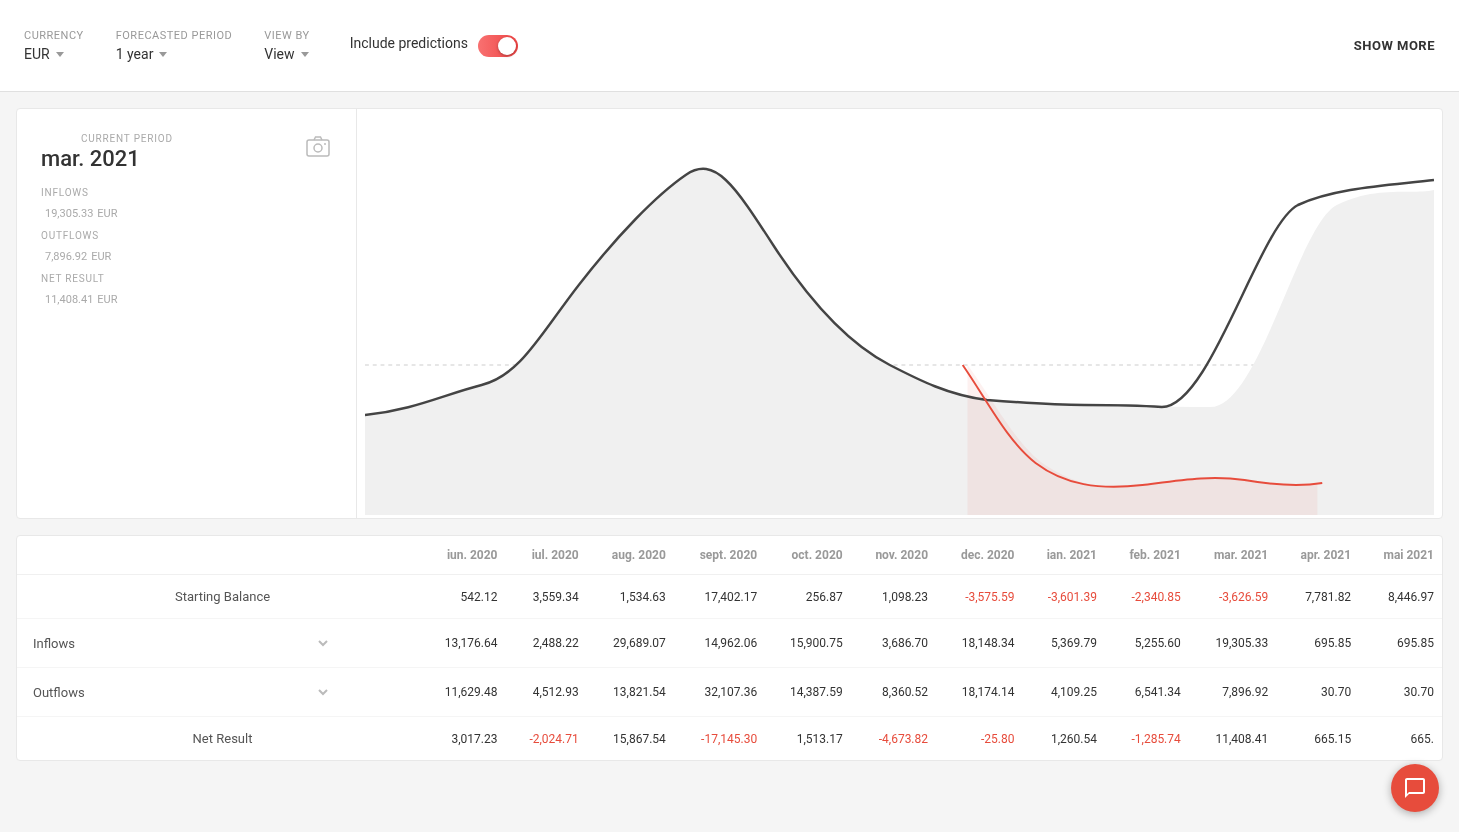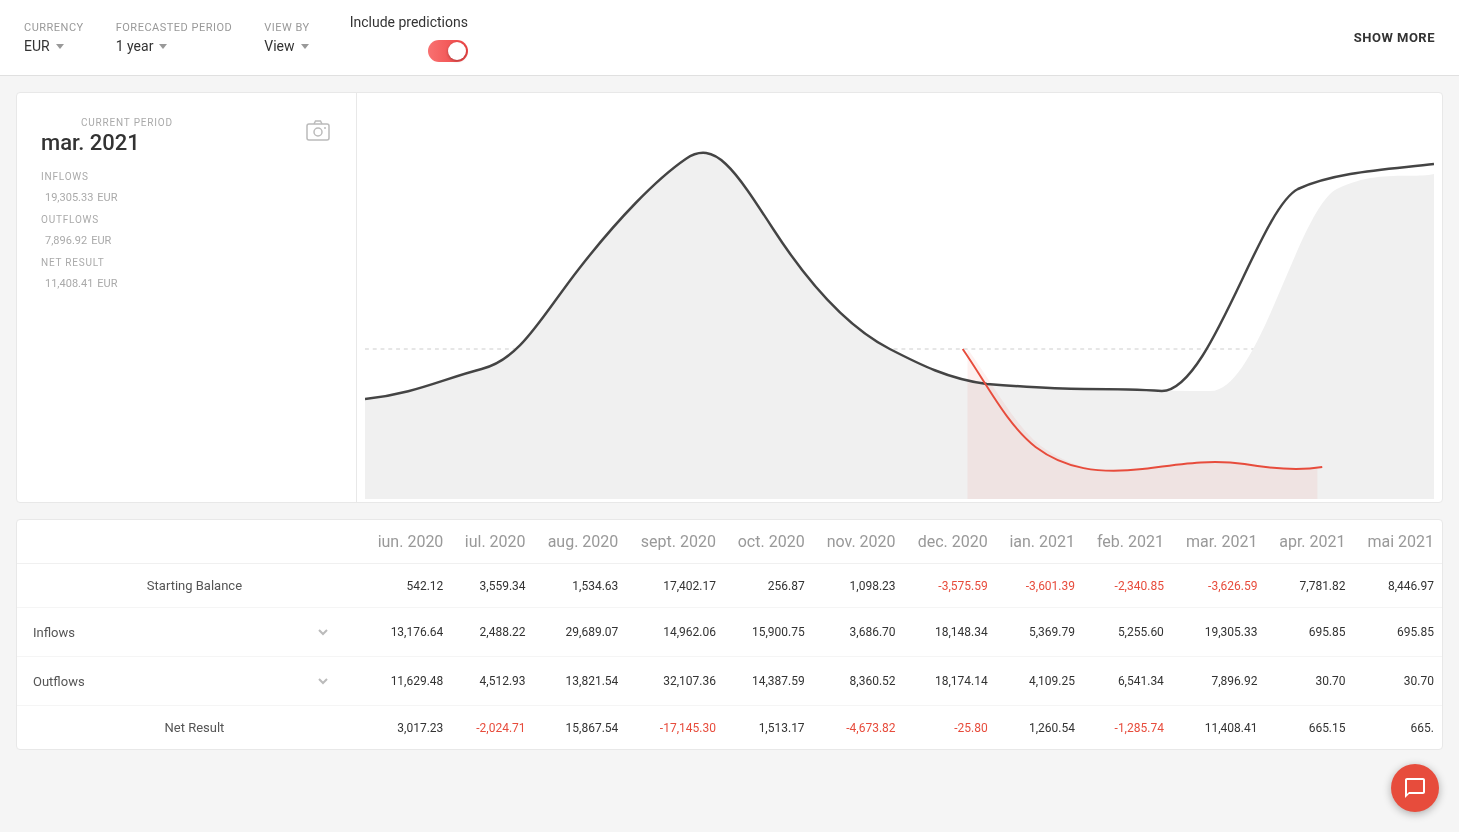--- a/index.html
+++ b/index.html
@@ -5,38 +5,38 @@
     * { box-sizing: border-box; margin: 0; padding: 0; }
     body { font-family: -apple-system, BlinkMacSystemFont, 'Segoe UI', Roboto, sans-serif; background: #f5f5f5; color: #333; font-size: 13px; }
 
     .top-bar {
       background: #fff;
       border-bottom: 1px solid #e0e0e0;
       padding: 8px 24px;
       display: flex;
       align-items: center;
       gap: 32px;
-      height: 76px;
+      height: 92px;
     }
 
     .top-bar-group { display: flex; flex-direction: column; gap: 4px; }
     .top-bar-label { font-size: 11px; color: #999; text-transform: uppercase; letter-spacing: 0.5px; }
     .top-bar-select {
       display: flex; align-items: center; gap: 6px;
       font-size: 14px; color: #333; cursor: pointer;
     }
     .chevron-down {
       width: 0; height: 0;
       border-left: 4px solid transparent;
       border-right: 4px solid transparent;
       border-top: 5px solid #999;
     }
 
     .include-predictions {
-      display: flex; align-items: flex-end; gap: 10px; margin-left: 8px; flex-direction: column;
+      display: flex; align-items: flex-start; gap: 10px; margin-left: 8px;
     }
     .include-predictions-label { font-size: 14px; color: #333; }
 
     .toggle {
       width: 40px; height: 22px;
       background: linear-gradient(to right, #f87171 0%, #ef4444 100%);
       border-radius: 11px;
       position: relative;
       cursor: pointer;
     }
@@ -120,23 +120,23 @@
 
     table {
       width: 100%;
       border-collapse: collapse;
       font-size: 12px;
     }
 
     thead th {
       padding: 12px 8px;
       text-align: right;
-      font-weight: 400;
+      font-weight: 700;
       color: #999;
-      font-size: 16px;
+      font-size: 12px;
       border-bottom: 1px solid #f0f0f0;
       white-space: nowrap;
     }
     thead th:first-child { text-align: left; padding-left: 16px; }
 
     tbody tr { border-bottom: 1px solid #f5f5f5; }
     tbody tr:last-child { border-bottom: none; }
 
     tbody td {
       padding: 14px 8px;

